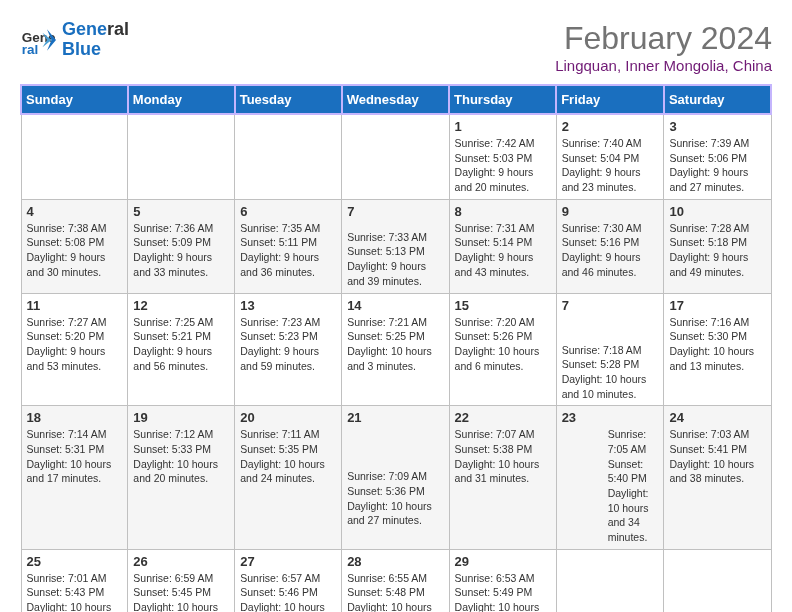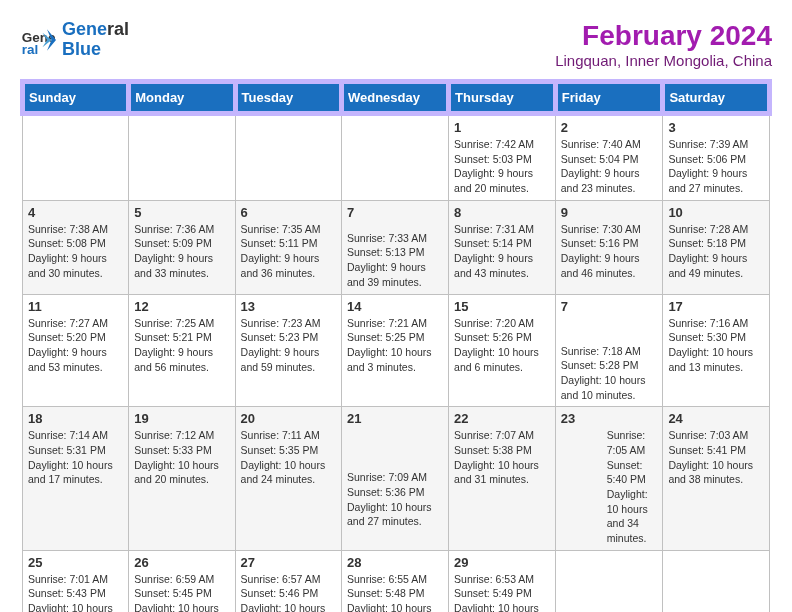--- a/index.html
+++ b/index.html
@@ -31,42 +31,42 @@
       color: #1a6fbf;
     }
     .logo-icon {
       width: 36px;
       height: 36px;
     }
     .title-block {
       text-align: right;
     }
     .month-title {
-      font-size: 28px;
-      font-weight: bold;
-      color: #a21caf;
+      font-size: 32px;
+      font-weight: normal;
+      color: #737373;
     }
     .location {
       font-size: 15px;
       color: #701a75;
     }
     .calendar {
       width: 100%;
       border-collapse: collapse;
     }
     .calendar thead tr {
       background: #1a6fbf;
       color: #fff;
     }
     .calendar thead th {
       padding: 6px 4px;
       font-size: 13px;
       font-weight: bold;
       text-align: left;
-      border: 5px solid #c4b5fd;
+      border: 2px solid #c4b5fd;
     }
     .calendar tbody td {
       width: 108px;
       vertical-align: top;
       border: 1px solid #c0c0c0;
       padding: 4px 5px;
       font-size: 11px;
       color: #333;
       background: #fff;
       min-height: 80px;

